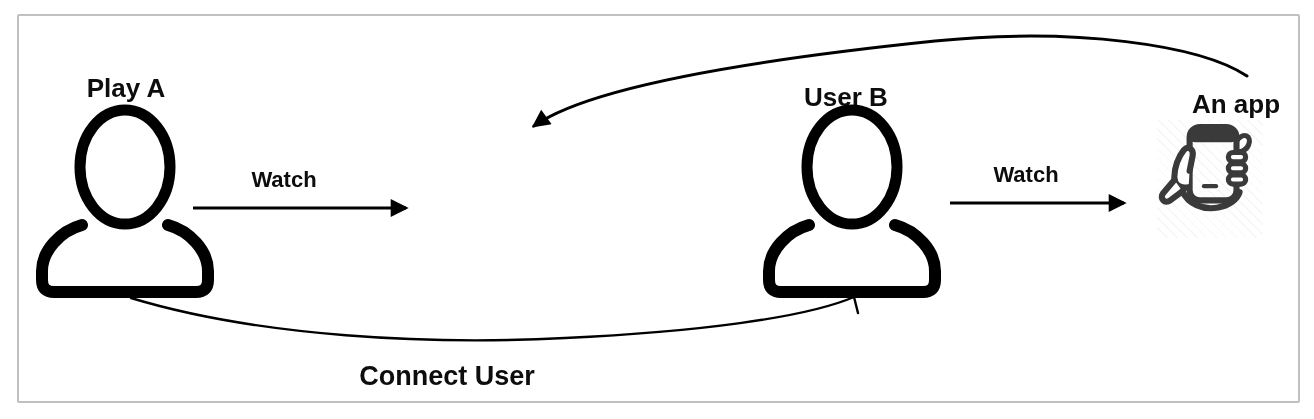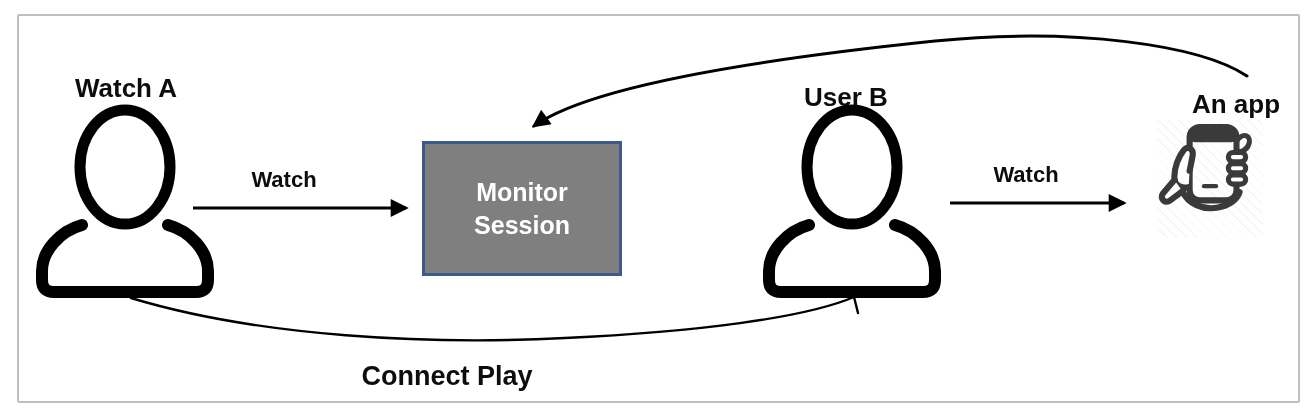--- a/index.html
+++ b/index.html
@@ -90,34 +90,30 @@
     <path d="M 193,208 L 406,208" stroke="#000000" stroke-width="3" fill="none" marker-end="url(#arrowhead)"></path>
 
     <path d="M 950,203 L 1124,203" stroke="#000000" stroke-width="3" fill="none" marker-end="url(#arrowhead)"></path>
 
     <path d="M 1247,76 C 1200,45 1075,27 935,41 C 790,56 595,82 534,126" stroke="#000000" stroke-width="3" fill="none" stroke-linecap="round" marker-end="url(#arrowhead)"></path>
 
     <path d="M 131,298 C 260,337 430,345 565,338 C 695,332 805,318 854,297" stroke="#000000" stroke-width="2.4" fill="none" stroke-linecap="round"></path>
     <path d="M 854,297 L 858,313" stroke="#000000" stroke-width="2.4" fill="none" stroke-linecap="round"></path>
   </svg>
 
-  <div id="user-a-label" class="abs node-label">Watch A</div>
+  <div id="user-a-label" class="abs node-label">Play A</div>
   <svg id="user-a-icon" class="abs" width="190" height="200" viewBox="0 0 190 200" xmlns="http://www.w3.org/2000/svg">
     <g stroke="#000000" stroke-width="11" fill="none" stroke-linecap="round" stroke-linejoin="round">
       <ellipse cx="95" cy="64" rx="45" ry="57"></ellipse>
       <path stroke-width="12" d="M 52,122 C 30,128 12,148 12,168 L 12,177 Q 12,189 24,189 L 166,189 Q 178,189 178,177 L 178,168 C 178,148 160,128 138,122"></path>
     </g>
   </svg>
 
   <div id="watch-label" class="abs edge-label">Watch</div>
 
-  <div id="monitor-box" class="abs">
-    <div class="box-label">Monitor
-Session</div>
-  </div>
 
   <div id="user-b-label" class="abs node-label">User B</div>
   <svg id="user-b-icon" class="abs" width="190" height="200" viewBox="0 0 190 200" xmlns="http://www.w3.org/2000/svg">
     <g stroke="#000000" stroke-width="11" fill="none" stroke-linecap="round" stroke-linejoin="round">
       <ellipse cx="95" cy="64" rx="45" ry="57"></ellipse>
       <path stroke-width="12" d="M 52,122 C 30,128 12,148 12,168 L 12,177 Q 12,189 24,189 L 166,189 Q 178,189 178,177 L 178,168 C 178,148 160,128 138,122"></path>
     </g>
   </svg>
 
   <div id="play-label" class="abs edge-label">Watch</div>
@@ -141,15 +137,15 @@
       <path d="M 31,64 c -9,2 -14,-3 -14,-10 c 0,-9 4,-20 9,-26 c 4,-5 10,-2 9,5 l -3,15" stroke-width="6" fill="#ffffff"></path>
 
       <path d="M 17,57 L 6,70 c -4,5 2,11 7,7 l 12,-9" stroke-width="6" fill="#ffffff"></path>
 
       <path d="M 25,68 c 5,12 20,19 35,16 c 11,-2 19,-8 21,-15" stroke-width="6"></path>
 
       <path d="M 46,63 h 12" stroke-width="4"></path>
     </g>
   </svg>
 
-  <div id="connect-label" class="abs edge-label">Connect Play</div>
+  <div id="connect-label" class="abs edge-label">Connect User</div>
 
 </div>
 
 </body></html>

